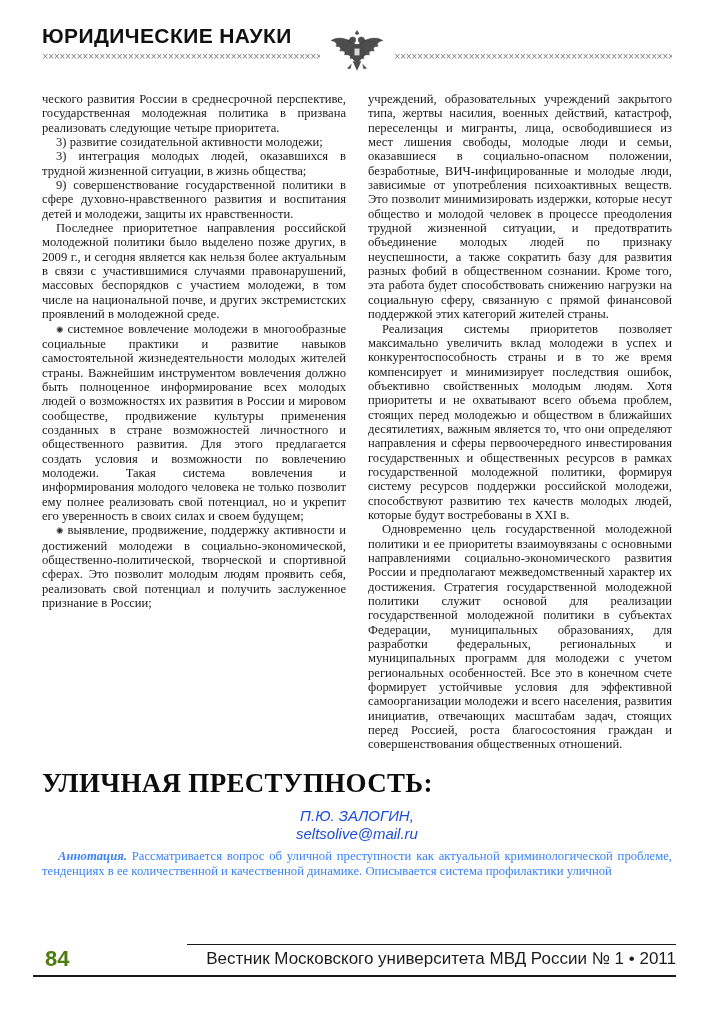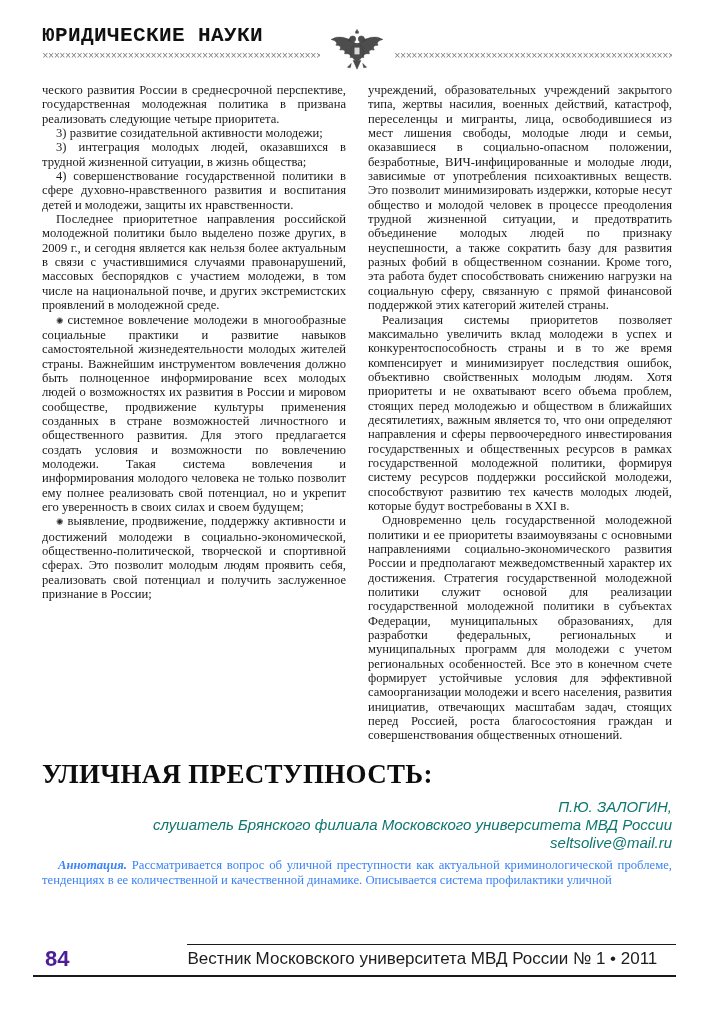--- a/index.html
+++ b/index.html
@@ -6,83 +6,83 @@
   body{
     width:709px;height:1029px;
     background:#ffffff;color:#151515;
     font-family:"Liberation Serif",serif;
     position:relative;overflow:hidden;
   }
   .page{padding:24px 37px 0 42px;}
 
   
   .section-title{
-    font-family:Liberation Mono, monospace;
+    font-family:Liberation Sans, sans-serif;
     font-weight:bold;font-size:21px;letter-spacing:.4px;
     margin:0 0 2px 0;color:#111;
   }
   .rule-row{display:flex;align-items:center;height:14px;}
   .chain{
     flex:1;overflow:hidden;white-space:nowrap;
     font-size:8px;letter-spacing:-1px;color:#777;
     font-family:"DejaVu Sans",sans-serif;line-height:8px;
   }
   .emblem-wrap{margin:-22px 8px -14px 8px;}
 
   
   .columns{
-    display:flex;gap:22px;margin-top:20px;
+    display:flex;gap:22px;margin-top:28px;
     font-size:12.6px;line-height:14.35px;text-align:justify;
     color:#1a1a1a;
   }
   .col{flex:1;min-width:0;}
   .col p{margin:0;}
   p.ind{text-indent:14px;}
   p.cont{text-indent:0;}
   p.bul{text-indent:14px;}
   .bullet-glyph{
     font-family:"DejaVu Sans",sans-serif;
     font-size:9px;color:#222;margin-right:4px;
   }
 
   
   .article-title{
     font-family:"Liberation Serif",serif;font-weight:bold;
     font-size:27px;line-height:34px;letter-spacing:.3px;
     margin-top:14px;color:#0d0d0d;
   }
   .byline{
-    text-align:right;
+    text-align:center;
     font-family:"Liberation Sans",sans-serif;font-style:italic;
-    color:#0f766e;
+    color:#1d4ed8;
   }
   .author{font-size:15px;margin-top:7px;}
   .affiliation{font-size:15px;margin-top:1px;}
   .email{font-size:15px;margin-top:1px;}
 
   .annotation{
     margin-top:7px;font-size:12.7px;line-height:15.2px;
     text-align:justify;text-indent:16px;color:#3b82f6;
   }
   .annotation-label{font-weight:bold;font-style:italic;}
 
   
   .footer{
     position:absolute;left:33px;right:33px;top:944px;
     border-bottom:2.5px solid #1a1a1a;
     display:flex;align-items:stretch;
   }
   .page-number{
     font-family:"Liberation Sans",sans-serif;font-weight:bold;
-    font-size:22px;align-self:flex-end;padding:0 0 3px 12px;color:#4c1d95;
+    font-size:22px;align-self:flex-end;padding:0 0 3px 12px;color:#4d7c0f;
   }
   .journal{
     flex:1;margin-left:118px;
     border-top:1.5px solid #1a1a1a;
-    text-align:left;
+    text-align:right;
     font-family:"Liberation Sans",sans-serif;font-size:17px;
     padding:4px 0 6px 0;color:#1c1c1c;
   }
 </style>
 </head>
 <body>
 
 <div class="page">
 
   <div class="masthead">
@@ -109,39 +109,38 @@
       </span>
       <span class="chain">××××××××××××××××××××××××××××××××××××××××××××××××××××××××××××××××××××××××××××××××××××××××××××××××××××××××××××××</span>
     </div>
   </div>
 
   <div class="columns">
     <div class="col">
       <p class="cont"><span>ческого развития России в среднесрочной перспективе, государственная молодежная политика в призвана реализовать следующие четыре приоритета.</span></p>
       <p class="ind"><span>3) развитие созидательной активности молодежи;</span></p>
       <p class="ind"><span>3) интеграция молодых людей, оказавшихся в трудной жизненной ситуации, в жизнь общества;</span></p>
-      <p class="ind"><span>4) совершенствование государственной политики в сфере духовно-нравственного развития и воспитания детей и молодежи, защиты их нравственности.</span></p>
+      <p class="ind"><span>9) совершенствование государственной политики в сфере духовно-нравственного развития и воспитания детей и молодежи, защиты их нравственности.</span></p>
       <p class="ind"><span>Последнее приоритетное направления российской молодежной политики было выделено позже других, в 2009 г., и сегодня является как нельзя более актуальным в связи с участившимися случаями правонарушений, массовых беспорядков с участием молодежи, в том числе на национальной почве, и других экстремистских проявлений в молодежной среде.</span></p>
       <p class="bul"><span class="bullet-glyph">✺</span><span>системное вовлечение молодежи в многообразные социальные практики и развитие навыков самостоятельной жизнедеятельности молодых жителей страны. Важнейшим инструментом вовлечения должно быть полноценное информирование всех молодых людей о возможностях их развития в России и мировом сообществе, продвижение культуры применения созданных в стране возможностей личностного и общественного развития. Для этого предлагается создать условия и возможности по вовлечению молодежи. Такая система вовлечения и информирования молодого человека не только позволит ему полнее реализовать свой потенциал, но и укрепит его уверенность в своих силах и своем будущем;</span></p>
       <p class="bul"><span class="bullet-glyph">✺</span><span>выявление, продвижение, поддержку активности и достижений молодежи в социально-экономической, общественно-политической, творческой и спортивной сферах. Это позволит молодым людям проявить себя, реализовать свой потенциал и получить заслуженное признание в России;</span></p>
     </div>
     <div class="col">
       <p class="cont"><span>учреждений, образовательных учреждений закрытого типа, жертвы насилия, военных действий, катастроф, переселенцы и мигранты, лица, освободившиеся из мест лишения свободы, молодые люди и семьи, оказавшиеся в социально-опасном положении, безработные, ВИЧ-инфицированные и молодые люди, зависимые от употребления психоактивных веществ. Это позволит минимизировать издержки, которые несут общество и молодой человек в процессе преодоления трудной жизненной ситуации, и предотвратить объединение молодых людей по признаку неуспешности, а также сократить базу для развития разных фобий в общественном сознании. Кроме того, эта работа будет способствовать снижению нагрузки на социальную сферу, связанную с прямой финансовой поддержкой этих категорий жителей страны.</span></p>
       <p class="ind"><span>Реализация системы приоритетов позволяет максимально увеличить вклад молодежи в успех и конкурентоспособность страны и в то же время компенсирует и минимизирует последствия ошибок, объективно свойственных молодым людям. Хотя приоритеты и не охватывают всего объема проблем, стоящих перед молодежью и обществом в ближайших десятилетиях, важным является то, что они определяют направления и сферы первоочередного инвестирования государственных и общественных ресурсов в рамках государственной молодежной политики, формируя систему ресурсов поддержки российской молодежи, способствуют развитию тех качеств молодых людей, которые будут востребованы в XXI в.</span></p>
       <p class="ind"><span>Одновременно цель государственной молодежной политики и ее приоритеты взаимоувязаны с основными направлениями социально-экономического развития России и предполагают межведомственный характер их достижения. Стратегия государственной молодежной политики служит основой для реализации государственной молодежной политики в субъектах Федерации, муниципальных образованиях, для разработки федеральных, региональных и муниципальных программ для молодежи с учетом региональных особенностей. Все это в конечном счете формирует устойчивые условия для эффективной самоорганизации молодежи и всего населения, развития инициатив, отвечающих масштабам задач, стоящих перед Россией, роста благосостояния граждан и совершенствования общественных отношений.</span></p>
     </div>
   </div>
 
   <div>
     <div class="article-title">
       <div>УЛИЧНАЯ ПРЕСТУПНОСТЬ:</div>
     </div>
     <div class="byline">
       <div class="author">П.Ю. ЗАЛОГИН,</div>
-      <div class="affiliation">слушатель Брянского филиала Московского университета МВД России</div>
       <div class="email">seltsolive@mail.ru</div>
     </div>
     <p class="annotation"><span class="annotation-label">Аннотация.</span><span> Рассматривается вопрос об уличной преступности как актуальной криминологической проблеме, тенденциях в ее количественной и качественной динамике. Описывается система профилактики уличной</span></p>
   </div>
 
 </div>
 
 <div class="footer">
   <div class="page-number">84</div>
   <div class="journal">Вестник Московского университета МВД России № 1 • 2011</div>

